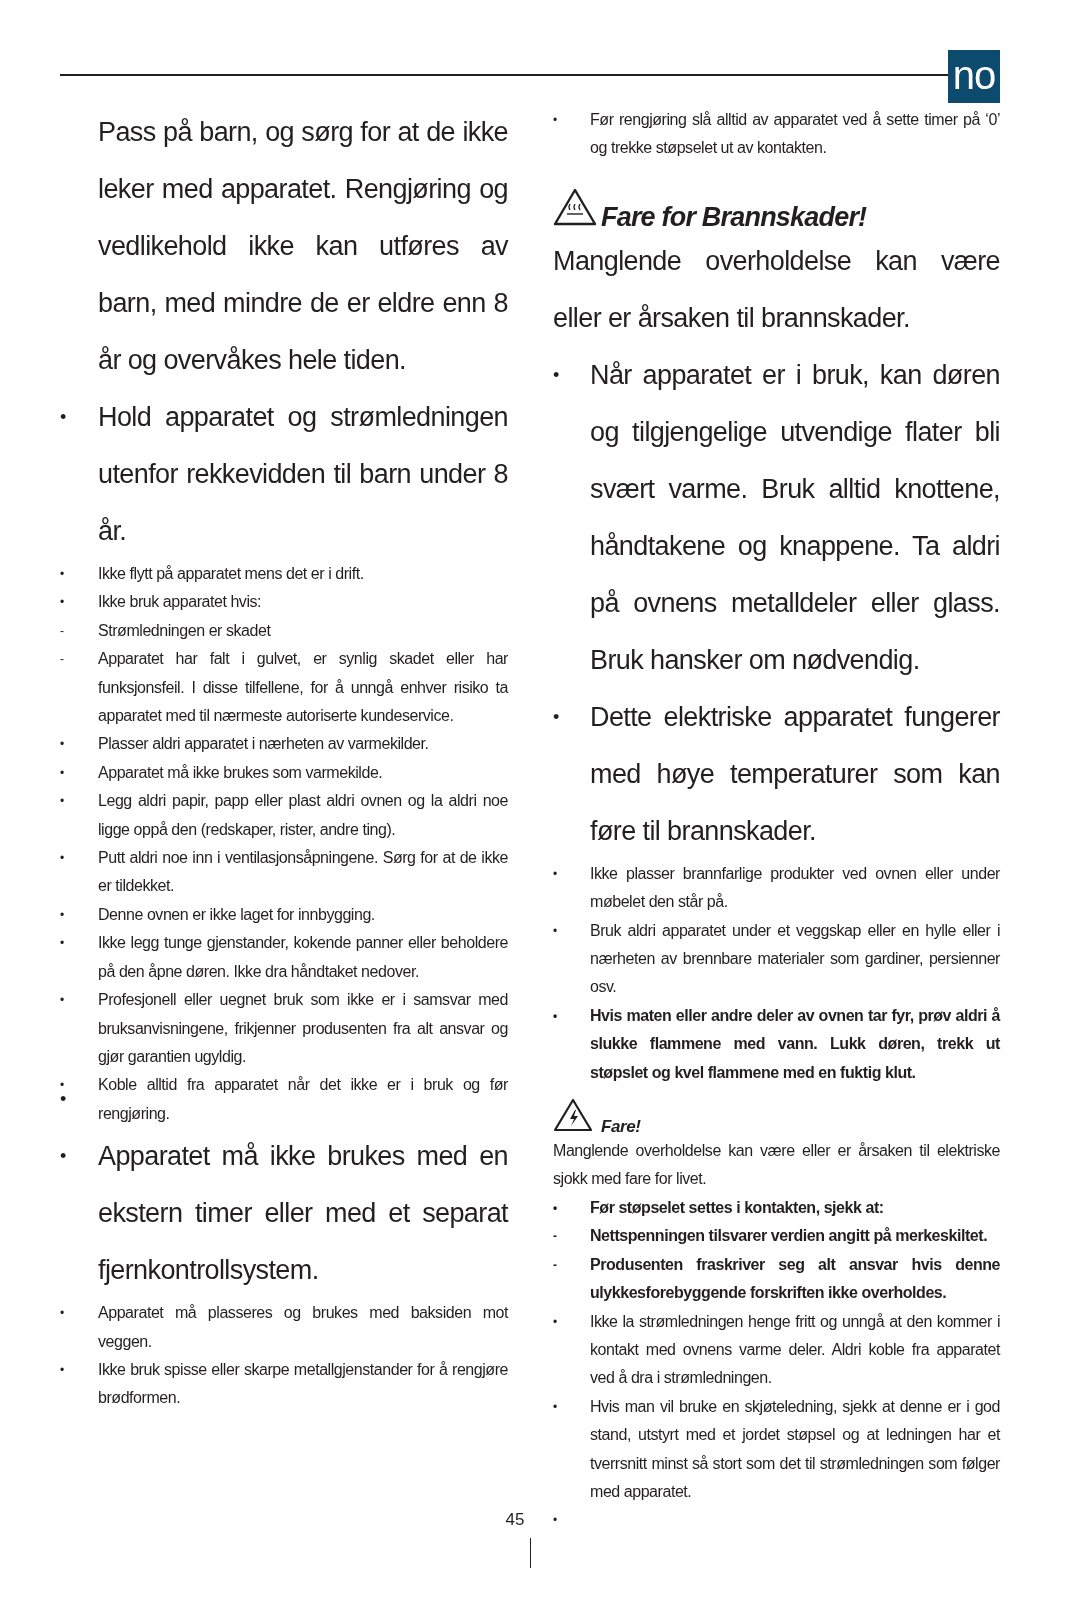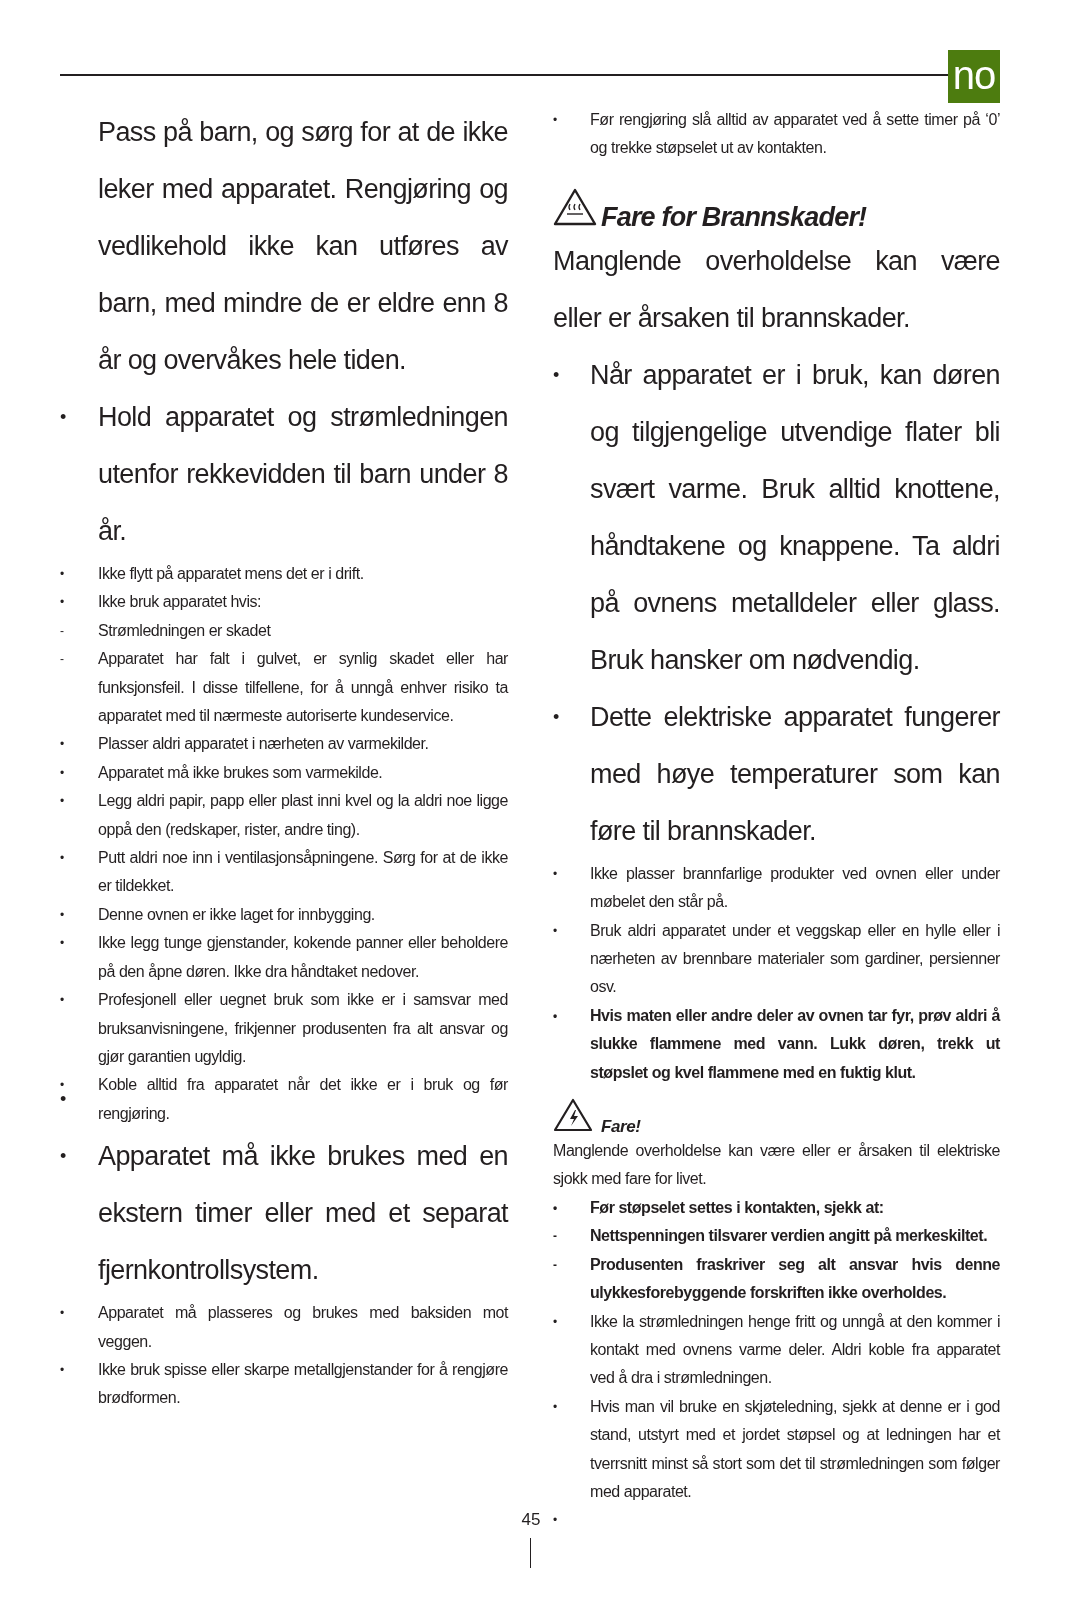--- a/index.html
+++ b/index.html
@@ -1,37 +1,37 @@
 <!DOCTYPE html>
 <html><head>
 <meta charset="utf-8">
 <style>
   html, body { margin: 0; padding: 0; background: #ffffff; }
   body { width: 1082px; height: 1601px; position: relative; overflow: hidden;
          font-family: "Liberation Sans Narrow", "Liberation Sans", sans-serif; color: #231f20; }
   .rule { position: absolute; left: 60px; top: 74px; width: 890px; height: 1.5px; background: #231f20; }
-  .lang-badge { position: absolute; left: 948px; top: 50px; width: 52px; height: 53px; background: #4d7c0f;
+  .lang-badge { position: absolute; left: 948px; top: 50px; width: 52px; height: 53px; background: #0c4a6e;
                 color: #fff; font-size: 40px; line-height: 50px; text-align: center; letter-spacing: -1px; }
   .col { position: absolute; }
   .col-left { left: 60px; top: 104px; width: 448px; }
   .col-right { left: 553px; top: 106px; width: 447px; }
   .item { position: relative; padding-left: 38px; text-align: justify; }
   .col-right .item { padding-left: 37px; }
   .item .marker { position: absolute; left: 0; top: 0; }
   .lg { font-size: 27px; line-height: 57px; transform-origin: left top; letter-spacing: -0.6px; }
   .sm { font-size: 16px; line-height: 28.4px; letter-spacing: -0.45px; }
   .b { font-weight: bold; }
   .lg .marker { font-size: 18px; }
   .sm .marker { font-size: 12px; }
   .plain { text-align: justify; }
   .heading { display: flex; align-items: flex-end; font-weight: bold; font-style: italic; }
   .heading .icon { display: inline-block; margin-right: 4px; }
   .h-big { font-size: 27px; height: 46px; margin-top: 24px; letter-spacing: -0.8px; }
   .h-small { font-size: 17px; height: 34px; margin-top: 16px; letter-spacing: -0.4px; }
-  .page-num { position: absolute; left: 520px; top: 1510px; font-size: 17px; width: 22px; text-align: center; }
+  .page-num { position: absolute; left: 504px; top: 1510px; font-size: 17px; width: 22px; text-align: center; }
   .page-line { position: absolute; left: 530px; top: 1538px; width: 1.2px; height: 30px; background: #231f20; }
 </style>
 </head>
 <body>
 
 <div class="rule"></div>
 <div class="lang-badge">no</div>
 
 <div class="col col-left">
   <div class="item lg">
@@ -61,21 +61,21 @@
   <div class="item sm">
     <span class="marker">•</span>
     <span>Plasser aldri apparatet i nærheten av varmekilder.</span>
   </div>
   <div class="item sm">
     <span class="marker">•</span>
     <span>Apparatet må ikke brukes som varmekilde.</span>
   </div>
   <div class="item sm">
     <span class="marker">•</span>
-    <span>Legg aldri papir, papp eller plast inni kvel og la aldri noe ligge oppå den (redskaper, rister, andre ting).</span>
+    <span>Legg aldri papir, papp eller plast aldri ovnen og la aldri noe ligge oppå den (redskaper, rister, andre ting).</span>
   </div>
   <div class="item sm">
     <span class="marker">•</span>
     <span>Putt aldri noe inn i ventilasjonsåpningene. Sørg for at de ikke er tildekket.</span>
   </div>
   <div class="item sm">
     <span class="marker">•</span>
     <span>Denne ovnen er ikke laget for innbygging.</span>
   </div>
   <div class="item sm">

